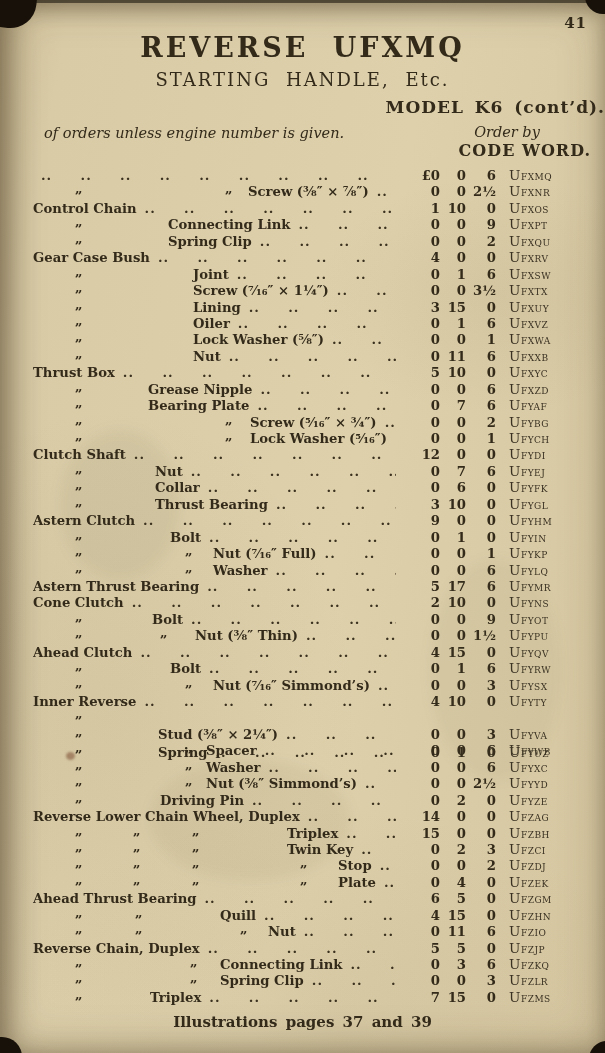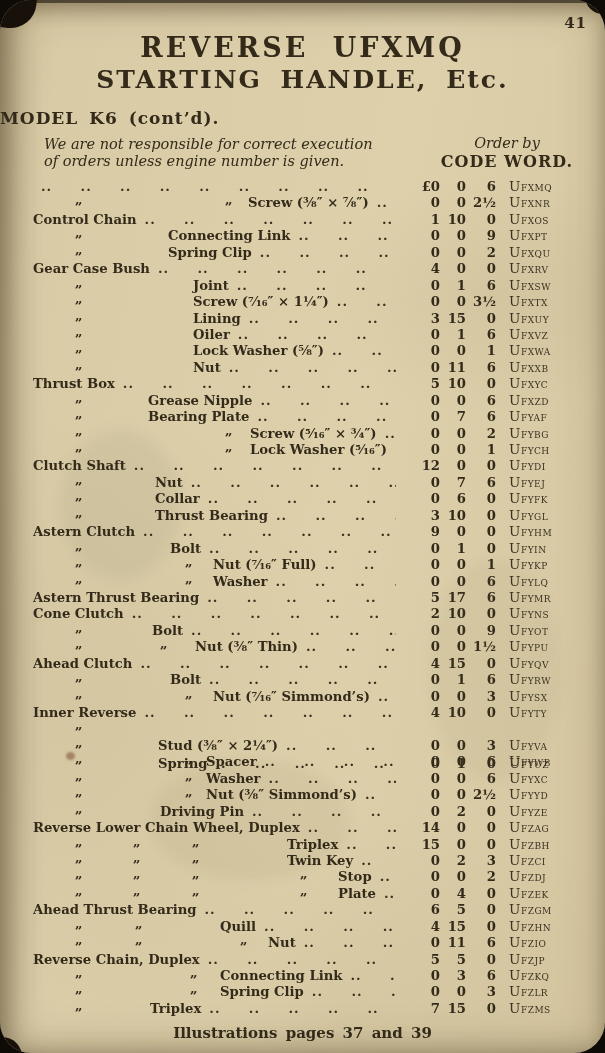--- a/index.html
+++ b/index.html
@@ -1,17 +1,17 @@
 <!DOCTYPE html>
 <html><head>
 <meta charset="utf-8">
 <style>
   html,body{margin:0;padding:0;background:#0e0b07;}
   #stage{position:relative;width:605px;height:1053px;overflow:hidden;
-         font-family:"DejaVu Serif","Liberation Serif",serif;border-radius:31px;}
+         font-family:"DejaVu Serif","Liberation Serif",serif;}
   .paper{position:absolute;inset:0;
     background:
       radial-gradient(ellipse 300px 200px at 82% 28%, rgba(122,106,70,.08), transparent 60%),
       radial-gradient(ellipse 420px 520px at 18% 68%, rgba(126,110,74,.07), transparent 60%),
       radial-gradient(ellipse 500px 300px at 55% 95%, rgba(120,104,66,.06), transparent 65%),
       linear-gradient(100deg,#cfc09a 0,#d9cba6 9%,#ddd0ab 55%,#d5c6a0 100%);
     box-shadow: inset 0 0 46px rgba(70,52,22,.28), inset 14px 0 26px rgba(45,32,14,.28),
                 inset 0 10px 18px rgba(45,32,14,.22);
     color:#332a1a;}
   .corner{position:absolute;background:#17110a;}
@@ -23,29 +23,29 @@
   .smudge{position:absolute;border-radius:50%;filter:blur(6px);pointer-events:none;}
   .s1{left:60px;top:430px;width:120px;height:150px;background:rgba(96,104,74,.07);}
   .s2{left:430px;top:560px;width:130px;height:220px;background:rgba(96,104,74,.06);}
   .s3{left:150px;top:760px;width:200px;height:120px;background:rgba(110,95,60,.07);}
   .spot{position:absolute;left:66px;top:752px;width:9px;height:8px;border-radius:50%;
         background:rgba(122,74,48,.55);filter:blur(1px);}
 
   .pagenum{position:absolute;right:18px;top:14px;font-weight:bold;font-size:15px;letter-spacing:1px;}
   .title1{margin:0;padding-top:33px;text-align:center;font-size:27px;line-height:30px;
           font-weight:bold;letter-spacing:3px;word-spacing:12px;}
-  .title2{margin:0;text-align:center;font-size:25px;line-height:33px;font-weight:bold;
+  .title2{margin:0;text-align:center;font-size:18px;line-height:33px;font-weight:normal;
           letter-spacing:2px;word-spacing:8px;}
-  .subtitle{margin:12px 0 0;text-align:left;font-size:17px;font-weight:bold;
+  .subtitle{margin:1px 0 0;text-align:right;font-size:17px;font-weight:bold;
             letter-spacing:1px;word-spacing:4px;}
   .note-row{display:flex;align-items:flex-start;padding:8px 14px 2px 44px;}
   .note{flex:1;font-style:italic;font-size:14.5px;line-height:17px;}
   .orderby{width:168px;text-align:center;}
   .orderby .ob{font-style:italic;font-size:14.5px;line-height:15px;}
-  .orderby .cw{font-weight:bold;font-size:16px;letter-spacing:1px;margin-top:1px;}
+  .orderby .cw{font-weight:bold;font-size:16px;letter-spacing:1px;margin-top:1px;text-align:right;}
 
   .tbl{padding:5px 12px 0 33px;}
   .row{display:flex;align-items:baseline;height:16.45px;font-size:13.2px;font-weight:bold;
        white-space:nowrap;}
   .name-cell{flex:1;min-width:0;position:relative;display:flex;align-items:baseline;overflow:hidden;}
   .ditto{position:absolute;top:-3px;font-weight:bold;}
   .nm{flex:none;}
   .leader{flex:1;min-width:0;overflow:hidden;margin:0 6px 0 8px;letter-spacing:1px;color:#3b311f;}
   .col-l{width:38px;text-align:right;flex:none;}
   .col-s{width:26px;text-align:right;flex:none;}
@@ -68,21 +68,20 @@
     <div class="spot"></div>
 
     <div class="pagenum">41</div>
 
     <h1 class="title1">REVERSE UFXMQ</h1>
     <h1 class="title2">STARTING HANDLE, Etc.</h1>
     <div class="subtitle">MODEL K6 (cont’d).</div>
 
     <div class="note-row">
       <div class="note">
-        <div>We are not responsible for correct execution</div>
         <div>of orders unless engine number is given.</div>
       </div>
       <div class="orderby">
         <div class="ob">Order by</div>
         <div class="cw">CODE WORD.</div>
       </div>
     </div>
 
     <div class="tbl">
         <div class="row">

